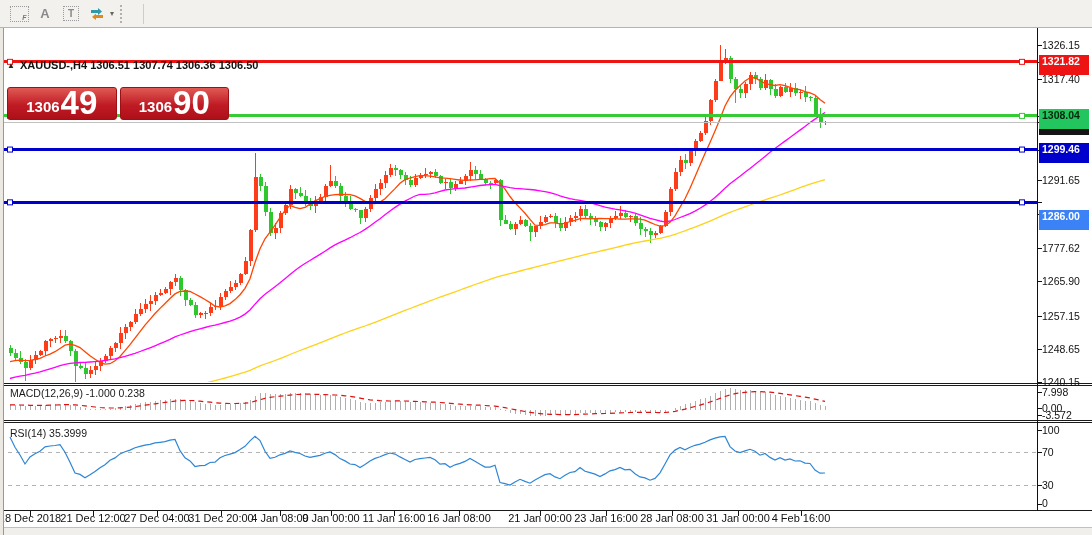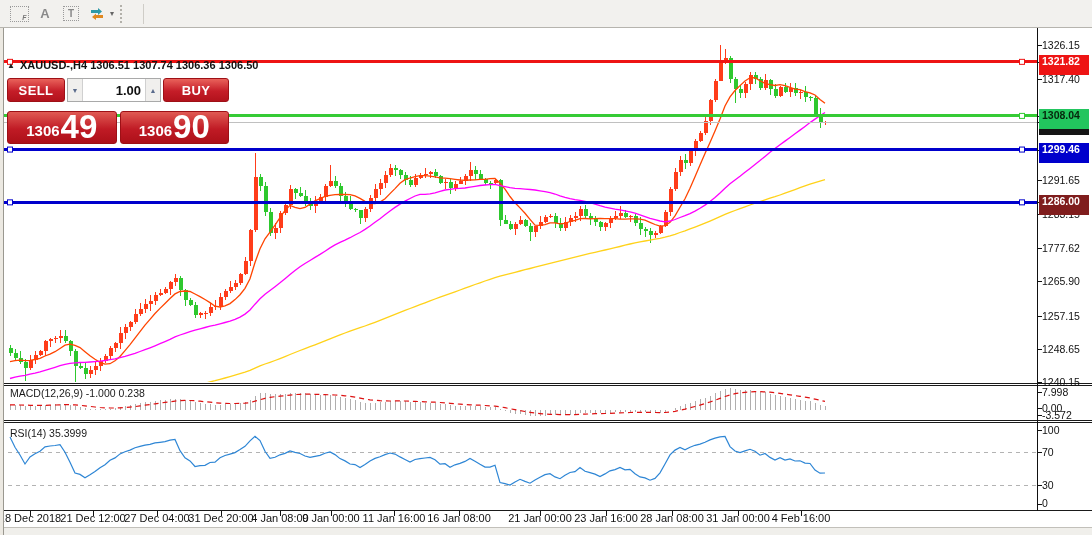--- a/index.html
+++ b/index.html
@@ -655,33 +655,20 @@
           <line x1="801.5" y1="511" x2="801.5" y2="516" stroke="#111" shape-rendering="crispEdges"></line>
         </g>
       </svg>
 
     <div class="symbol-title">
       <span class="tri">▲</span>
       <span>XAUUSD-,H4 1306.51 1307.74 1306.36 1306.50</span>
     </div>
 
     <div class="trade-panel">
-      <div class="tp-row1">
-        <button class="tp-btn sell">SELL</button>
-        <div class="vol-box">
-          <button class="vol-btn">
-            <span>▼</span>
-          </button>
-          <input class="vol-input" value="1.00" style="">
-          <button class="vol-btn up">
-            <span>▲</span>
-          </button>
-        </div>
-        <button class="tp-btn buy">BUY</button>
-      </div>
       <div class="tp-row2">
         <div class="px-box">
           <span class="px-small">1306</span>
           <span class="px-big">49</span>
         </div>
         <div class="px-box">
           <span class="px-small">1306</span>
           <span class="px-big">90</span>
         </div>
       </div>
@@ -698,21 +685,21 @@
         <div class="axis-label" style="top: 208px;">1283.15</div>
         <div class="axis-label" style="top: 242px;">1777.62</div>
         <div class="axis-label" style="top: 275px;">1265.90</div>
         <div class="axis-label" style="top: 310px;">1257.15</div>
         <div class="axis-label" style="top: 343px;">1248.65</div>
         <div class="axis-label" style="top: 376px;">1240.15</div>
         <div class="axis-badge" style="top: 55px; background: rgb(238, 20, 20); color: rgb(255, 255, 255);">1321.82</div>
         <div class="axis-badge" style="top: 115px; background: rgb(20, 20, 20); color: rgb(255, 255, 255);">1306.50</div>
         <div class="axis-badge" style="top: 109px; background: #22c55e; color: rgb(6, 37, 12);">1308.04</div>
         <div class="axis-badge" style="top: 143px; background: rgb(0, 0, 204); color: rgb(255, 255, 255);">1299.46</div>
-        <div class="axis-badge" style="top: 195px; background: #7f1d1d; color: rgb(255, 255, 255);">1286.00</div>
+        <div class="axis-badge" style="top: 210px; background: #3b82f6; color: rgb(255, 255, 255);">1286.00</div>
         <div class="axis-label" style="top: 386px;">7.998</div>
         <div class="axis-label" style="top: 402px;">0.00</div>
         <div class="axis-label" style="top: 409px;">-3.572</div>
         <div class="axis-label" style="top: 424px;">100</div>
         <div class="axis-label" style="top: 446px;">70</div>
         <div class="axis-label" style="top: 479px;">30</div>
         <div class="axis-label" style="top: 497px;">0</div>
       </div>
     <div id="time-labels" style="position: absolute; left: 0px; top: -28px;">
         <div class="time-label" style="left: -12px;">18 Dec 2018</div>

